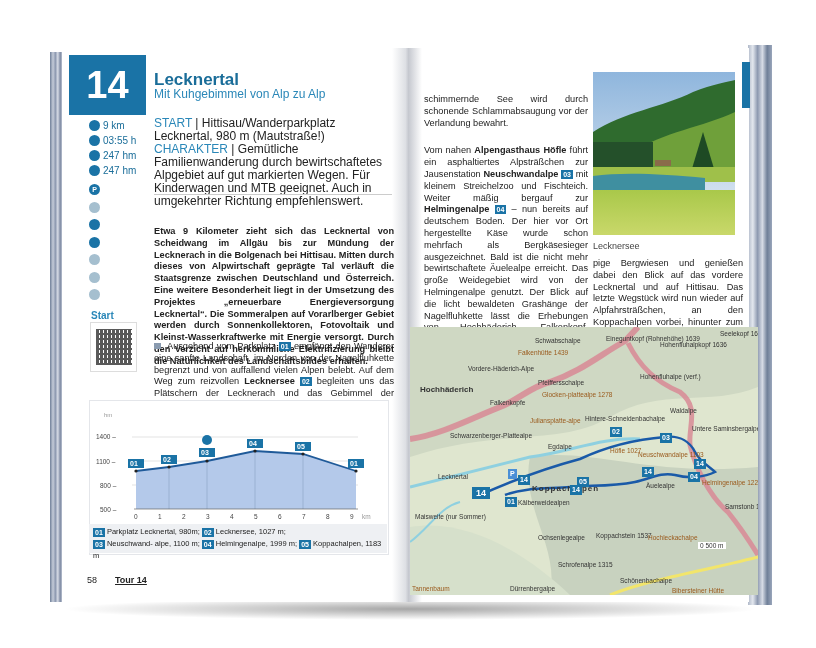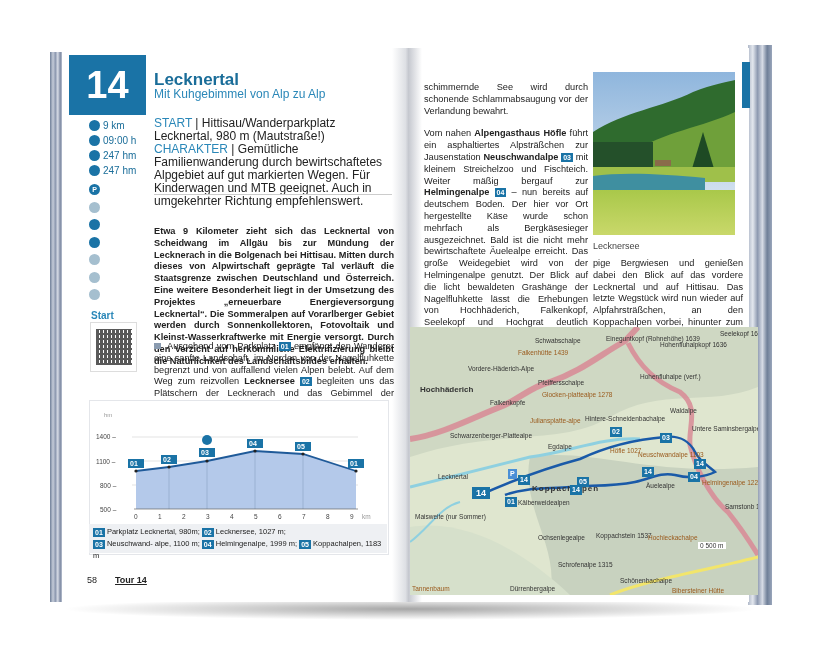--- a/index.html
+++ b/index.html
@@ -29,21 +29,21 @@
     repeating-linear-gradient(0deg,#222 0 2px,transparent 2px 5px),
     repeating-linear-gradient(90deg,#222 0 3px,#fff 3px 4px);opacity:.75;position:relative;}
   .intro{position:absolute;left:154px;top:226px;width:240px;font-size:9.2px;line-height:11.8px;font-weight:bold;color:#222;text-align:justify;}
   .para1{position:absolute;left:154px;top:341px;width:240px;font-size:9.2px;line-height:11.8px;color:#222;text-align:justify;}
   .wp{display:inline-block;background:#1a73a6;color:#fff;font-size:7px;font-weight:bold;padding:0 2px;line-height:9px;vertical-align:middle;}
   .profile-box{position:absolute;left:89px;top:400px;width:298px;height:153px;background:#fff;border:1px solid #e4e6ea;}
   .profile-legend{position:absolute;left:89px;top:524px;width:298px;height:29px;background:#eef0f3;font-size:7.5px;line-height:12px;color:#222;padding:2px 4px;box-sizing:border-box;}
   .footer-left{position:absolute;left:87px;top:575px;font-size:9px;color:#222;}
   .footer-left .tour{margin-left:18px;font-weight:bold;text-decoration:underline;}
   .col-r1{position:absolute;left:424px;top:78px;width:164px;font-size:9.2px;line-height:11.8px;color:#222;text-align:justify;}
-  .col-r1 p{margin:4px 0 11px 0;}
+  .col-r1 p{margin:16px 0 11px 0;}
   .photo{position:absolute;left:593px;top:72px;width:142px;height:163px;overflow:hidden;}
   .caption{position:absolute;left:593px;top:241px;font-size:9px;color:#444;}
   .col-r2{position:absolute;left:593px;top:258px;width:150px;font-size:9.2px;line-height:11.8px;color:#222;text-align:justify;}
   .side-tab{position:absolute;left:742px;top:62px;width:8px;height:46px;background:#1a73a6;}
   .map{position:absolute;left:410px;top:327px;width:348px;height:268px;overflow:hidden;background:#fef9c3;text-decoration:underline;}
   .map-lbl{position:absolute;font-size:6.5px;color:#333;white-space:nowrap;}
   .map-lbl.brown{color:#9a5a1c;}
   .map-marker{position:absolute;background:#1a73a6;color:#fff;font-size:7px;font-weight:bold;padding:0 2px;line-height:10px;}
 </style>
 </head>
@@ -67,21 +67,21 @@
 </div>
 <div class="divider"></div>
 
 <div class="stats">
   <div class="stat">
       <span class="ic"></span>
       <span>9 km</span>
     </div>
   <div class="stat">
       <span class="ic"></span>
-      <span>09:00 h</span>
+      <span>03:55 h</span>
     </div>
   <div class="stat">
       <span class="ic"></span>
       <span>247 hm</span>
     </div>
   <div class="stat">
       <span class="ic"></span>
       <span>247 hm</span>
     </div>
 </div>

